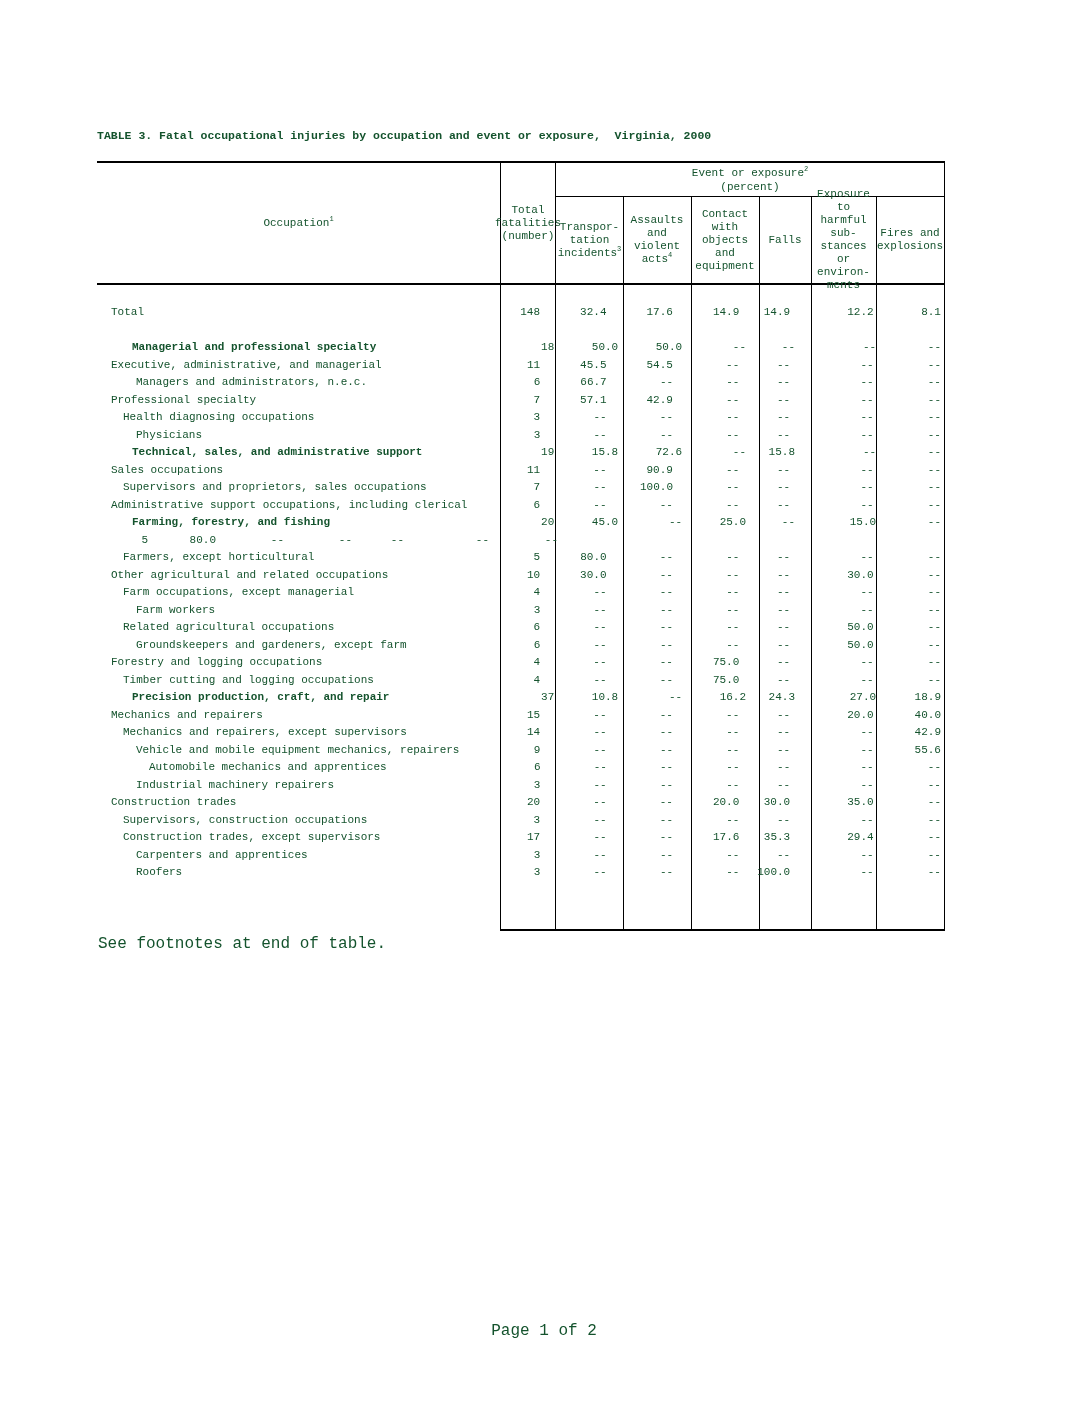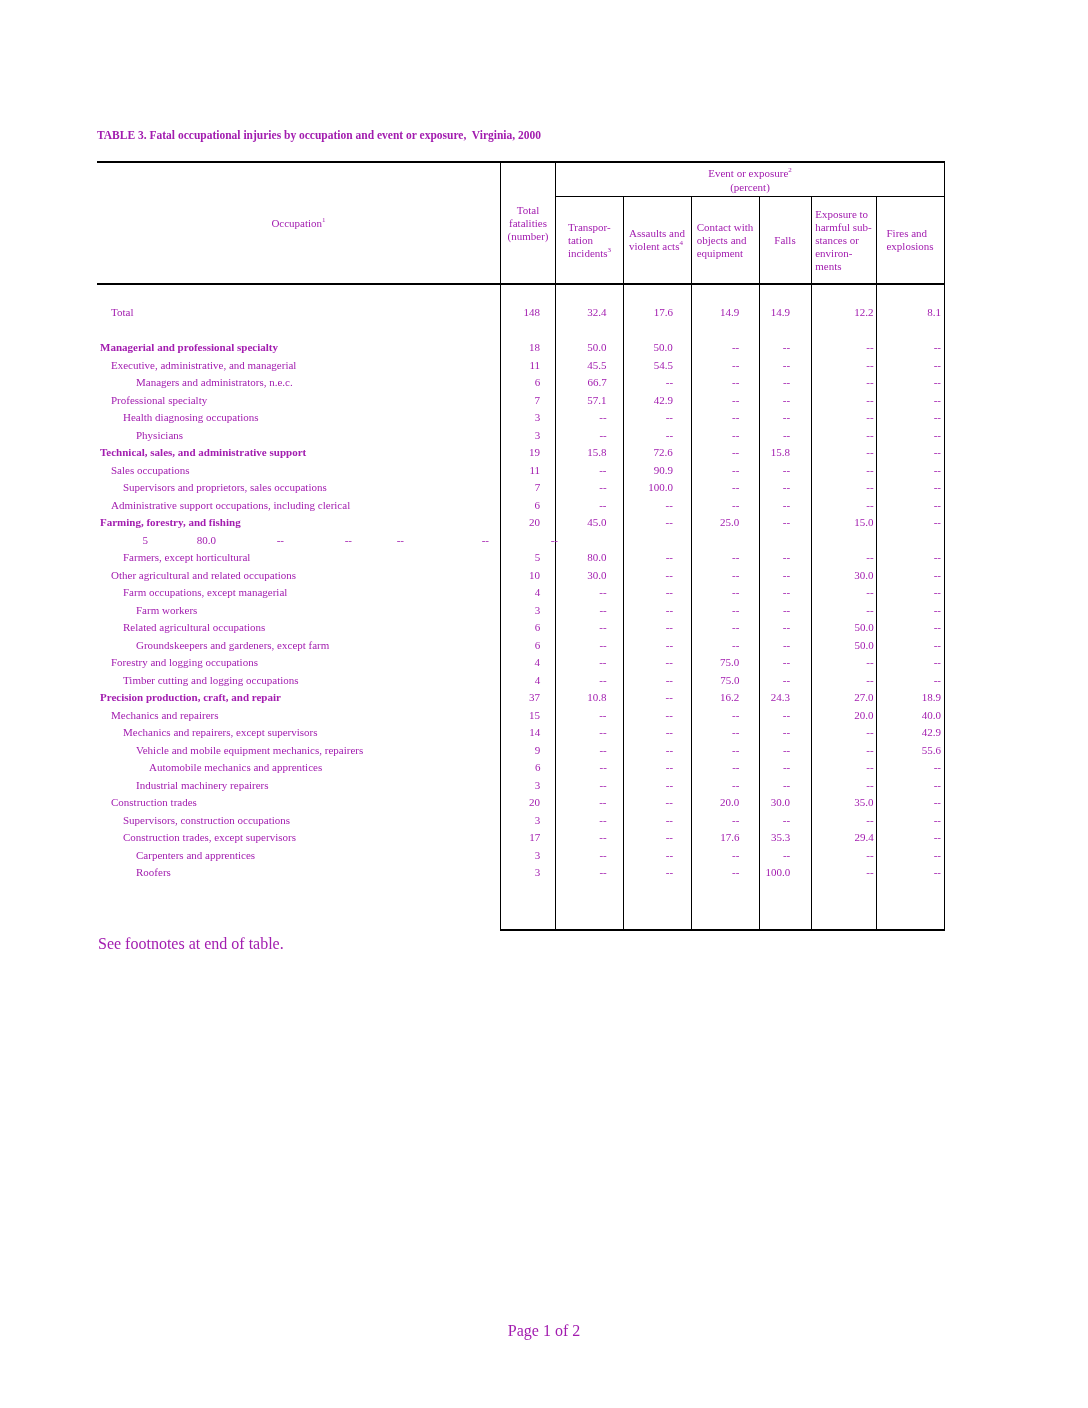--- a/index.html
+++ b/index.html
@@ -1,17 +1,17 @@
 <!DOCTYPE html>
 <html><head>
 <meta charset="utf-8">
 <style>
   html,body{margin:0;padding:0;background:#fff;}
   .page{position:relative;width:989px;height:1408px;background:#ffffff;
-        font-family:Liberation Serif, serif;color:#a21caf;overflow:hidden;}
+        font-family:Liberation Mono, monospace;color:#14532d;overflow:hidden;}
   .title{position:absolute;left:97px;top:129px;font-size:11.5px;font-weight:bold;white-space:pre-wrap;}
   .tbl{position:absolute;left:97px;top:161px;width:848px;height:770px;font-size:11px;}
   .hline,.vline{position:absolute;background:#000;}
   
   .l-top{left:0;top:0;width:848px;height:2px;}
   .l-group{left:458px;top:35px;width:390px;height:1px;}
   .l-headbot{left:0;top:122px;width:848px;height:2px;}
   .l-bottom{left:403px;top:768px;width:445px;height:2px;}
   
   .v-a{left:403px;top:0;width:1px;height:770px;}
@@ -25,30 +25,30 @@
   
   .h-occupation{position:absolute;left:0;top:2px;width:403px;height:120px;
                 display:flex;align-items:center;justify-content:center;}
   .h-total{position:absolute;left:404px;top:2px;width:54px;height:120px;
            display:flex;flex-direction:column;align-items:center;justify-content:center;
            text-align:center;line-height:13px;}
   .h-group{position:absolute;left:459px;top:2px;width:388px;height:33px;
            display:flex;flex-direction:column;align-items:center;justify-content:center;
            text-align:center;line-height:14px;}
   .h-events{position:absolute;left:459px;top:36px;width:388px;height:86px;display:flex;}
-  .h-event{display:flex;align-items:center;justify-content:center;text-align:left;line-height:13px;}
+  .h-event{display:flex;align-items:center;justify-content:center;text-align:center;line-height:13px;}
   .he0{width:67px;}.he1{width:68px;}.he2{width:68px;}.he3{width:52px;}.he4{width:65px;}.he5{width:68px;}
   sup{font-size:7px;line-height:0;vertical-align:super;}
   
   .tbody{position:absolute;left:0;top:124px;width:848px;height:646px;
          padding-top:19px;box-sizing:border-box;overflow:hidden;}
   .row{display:flex;height:17.5px;line-height:17.5px;}
   .spacer{height:17.5px;}
   .occ{width:403px;box-sizing:border-box;white-space:nowrap;overflow:hidden;}
-  .b{font-weight:bold;}
+  .b{font-weight:bold;margin-left:32px;}
   .ind0{padding-left:3px;}.ind1{padding-left:14px;}.ind2{padding-left:26px;}
   .ind3{padding-left:39px;}.ind4{padding-left:52px;}
   .val{box-sizing:border-box;text-align:right;padding-right:4px;}
   .c0{width:55px;}.c1{width:68px;}.c2{width:68px;}.c3{width:68px;}
   .c4{width:52px;}.c5{width:65px;margin-left:20px;}.c6{width:69px;}
   .footnote{position:absolute;left:98px;top:935px;font-size:16px;}
   .pagenum{position:absolute;left:0;top:1322px;width:1088px;text-align:center;font-size:16px;}
 </style>
 </head>
 <body>

